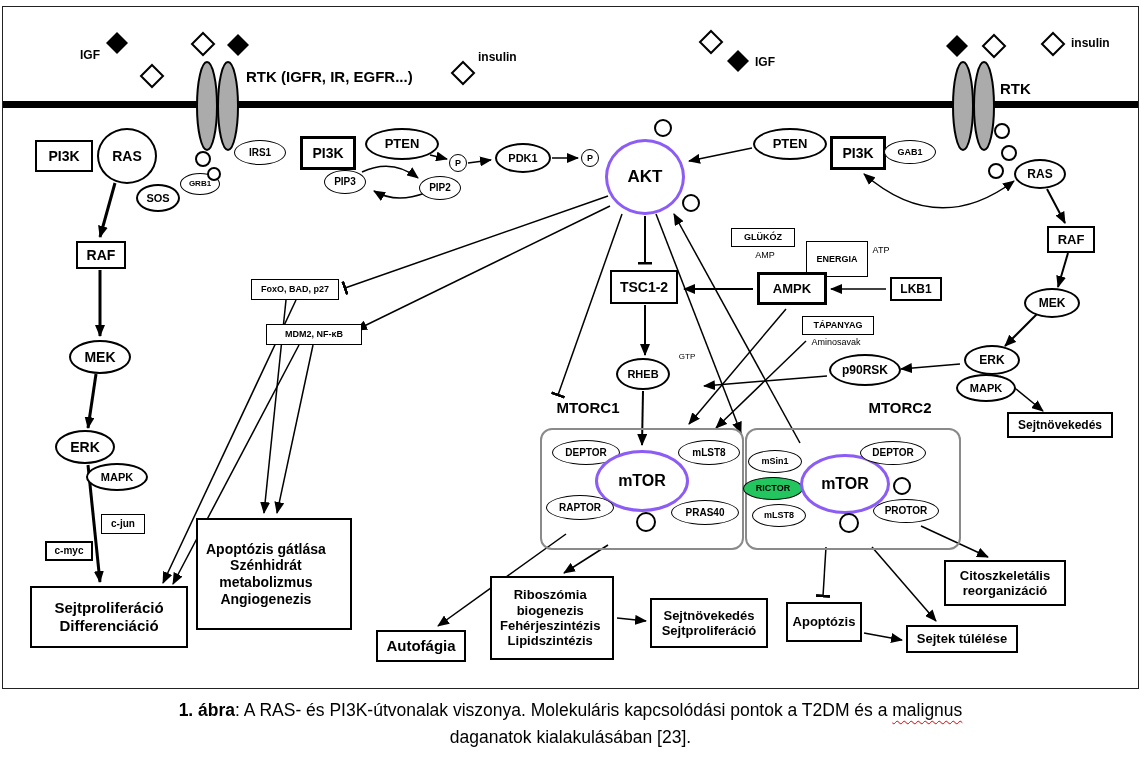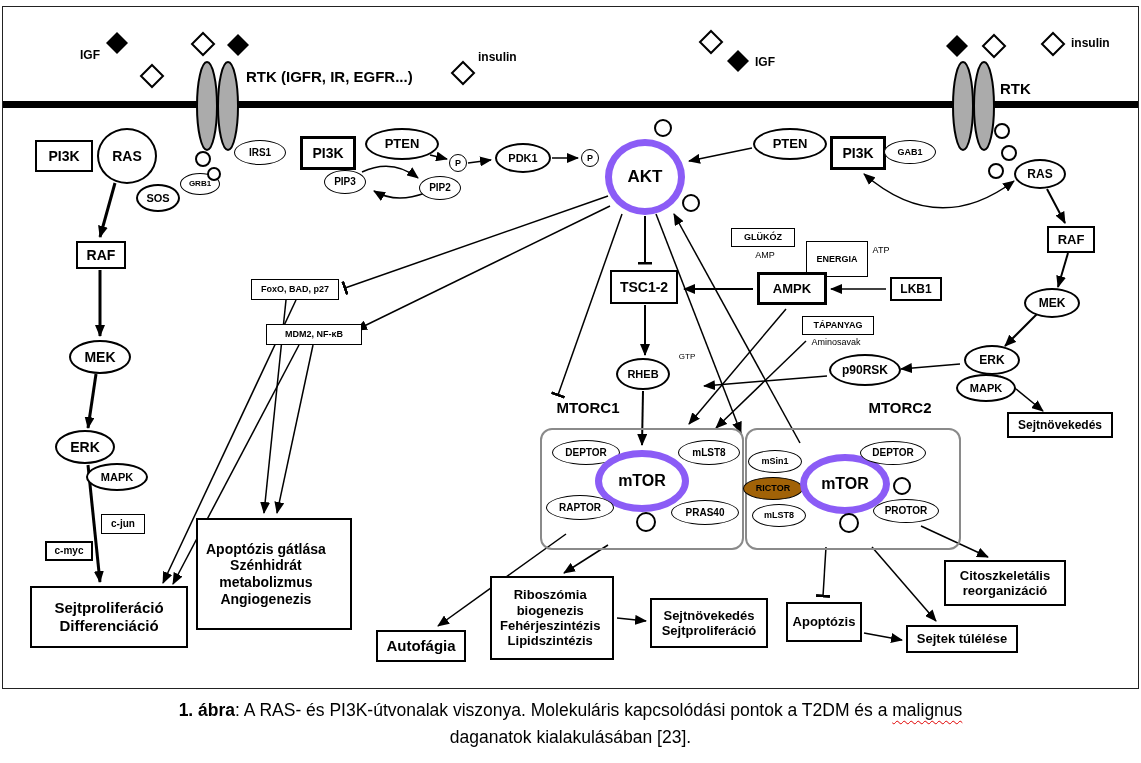--- a/index.html
+++ b/index.html
@@ -12,26 +12,26 @@
   .container{position:absolute;border:2px solid #8a8a8a;border-radius:12px;background:transparent;z-index:2;}
   .n{
     position:absolute;display:flex;align-items:center;justify-content:center;
     background:#fff;color:#000;font-weight:bold;box-sizing:border-box;text-align:center;
     z-index:3;line-height:1.18;white-space:pre-line;
   }
   .box{border:2px solid #000;}
   .boxthin{border:1.5px solid #000;}
   .box3{border:3px solid #000;}
   .ell{border:2px solid #000;border-radius:50%;}
-  .ell3{border:7px solid #8b5cf6;border-radius:50%;}
+  .ell3{border:3px solid #8b5cf6;border-radius:50%;}
   .ell1{border:1.5px solid #000;border-radius:50%;}
   .plain{background:transparent;border:none;}
   .norm{font-weight:normal;}
   .leftalign{justify-content:flex-start;text-align:center;padding-left:8px;}
-  .gray{background:#a16207;}
+  .gray{background:#22c55e;}
   .sc{position:absolute;border:2px solid #000;border-radius:50%;background:#fff;box-sizing:border-box;z-index:4;}
   .toplabel{position:absolute;font-weight:bold;z-index:3;}
   .caption{position:absolute;left:0;top:697px;width:1141px;text-align:center;font-size:17.5px;line-height:1.55;z-index:3;}
   .caption .sq{
     text-decoration:underline;text-decoration-style:wavy;text-decoration-color:#e00000;
     text-underline-offset:4px;text-decoration-thickness:1px;
   }
 </style>
 </head>
 <body>

